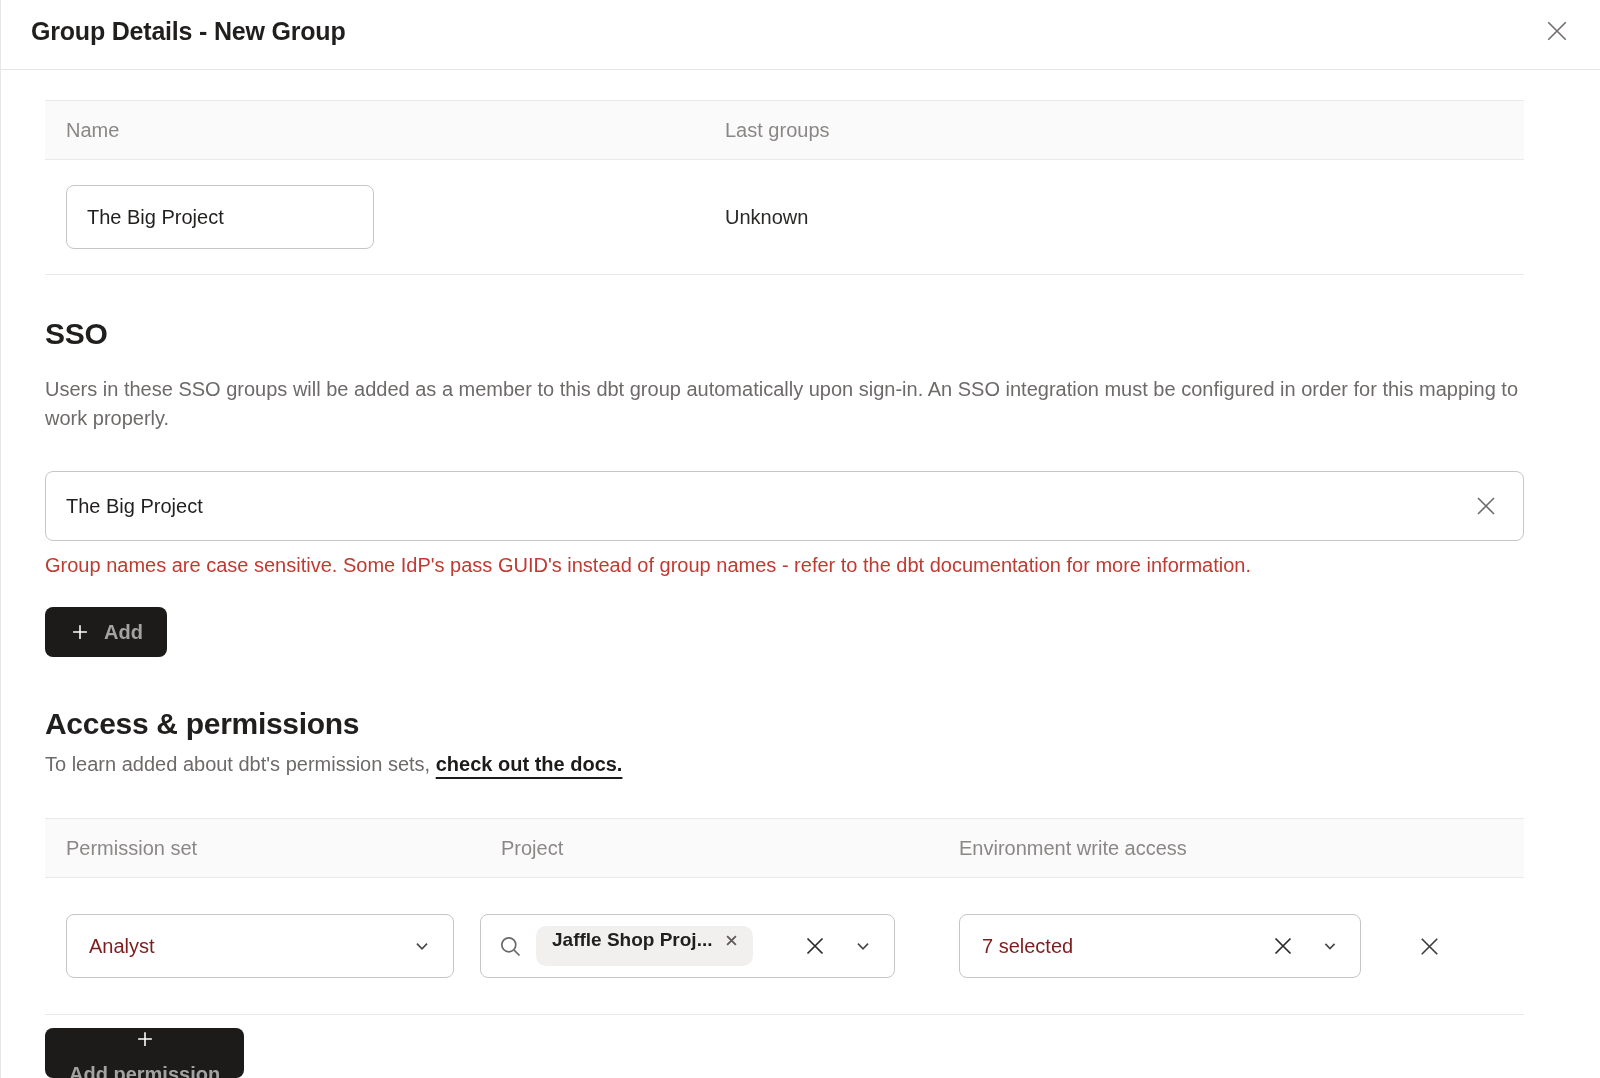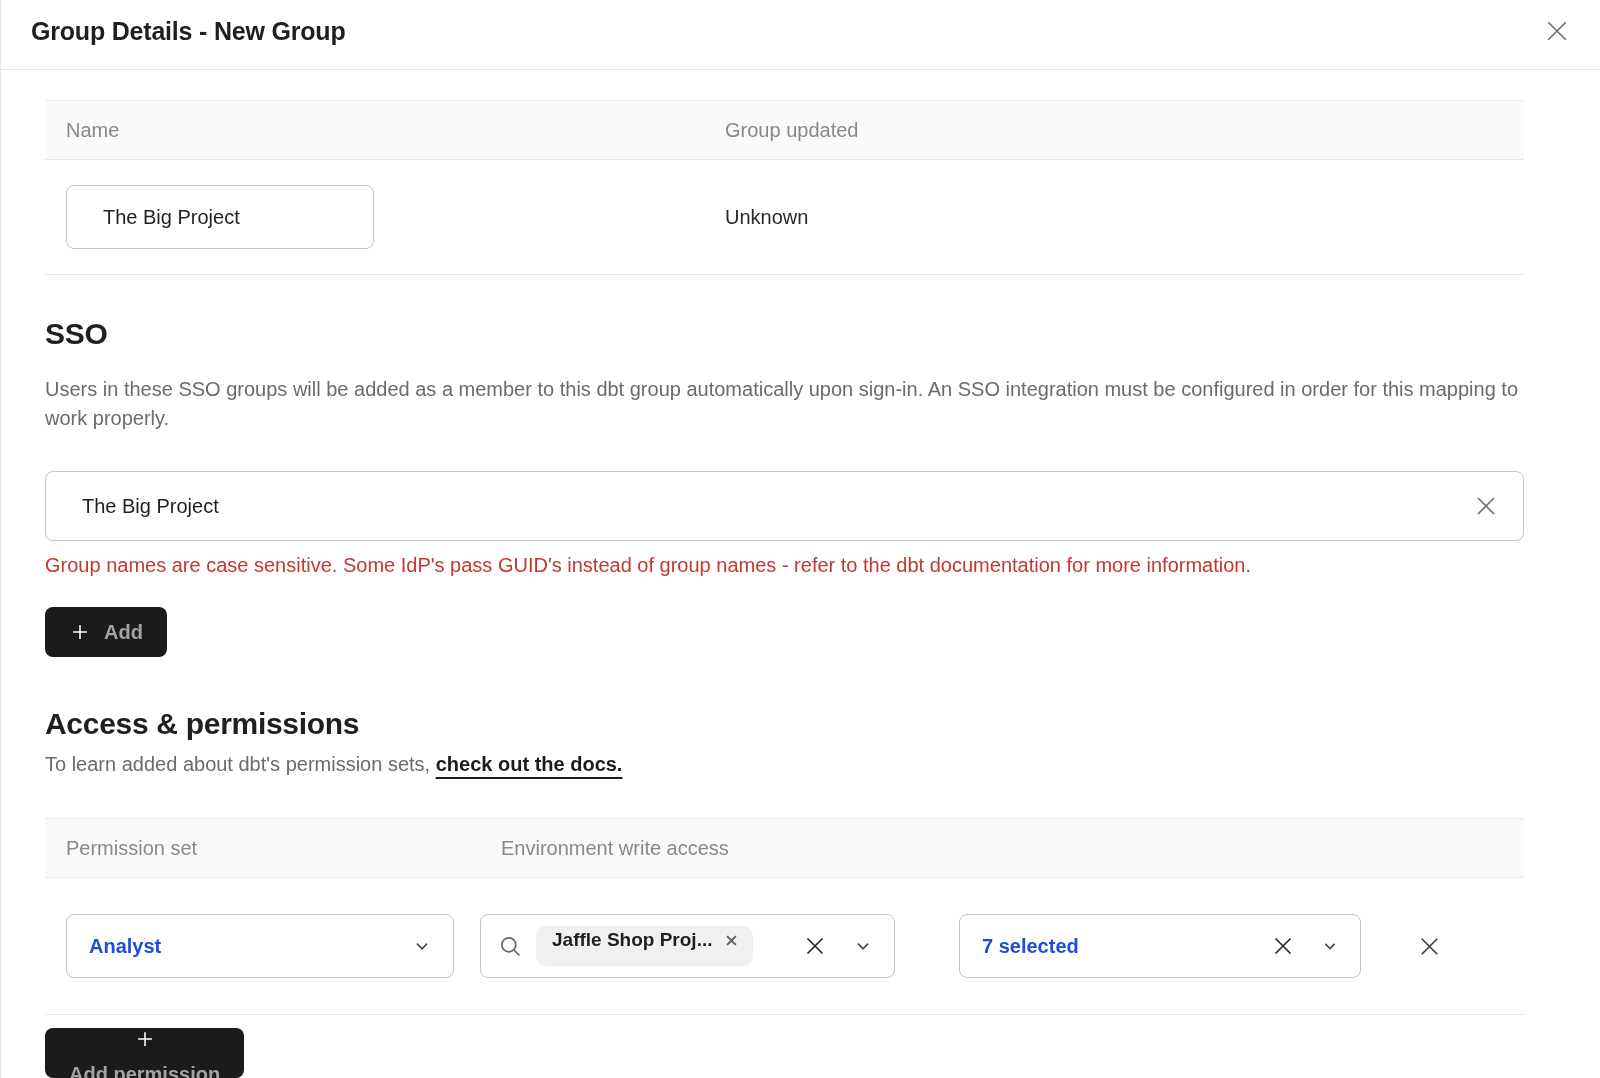--- a/index.html
+++ b/index.html
@@ -22,21 +22,21 @@
     border-bottom:1px solid #ebe9e8; height:60px; align-items:center;
     color:#8b8786; font-size:20px; }
   .tbl-head > div { padding-left:21px; }
   .name-table { margin-top:30px; }
   .name-table .tbl-head { grid-template-columns:659px 1fr; }
   .name-table .tbl-row { display:grid; grid-template-columns:659px 1fr; align-items:center;
     height:115px; border-bottom:1px solid #ebe9e8; }
   .name-table .tbl-row > div { padding-left:21px; }
   .text-input { height:64px; border:1px solid #c9c5c3; border-radius:8px; background:#fff;
     font-family:"Liberation Sans", sans-serif; font-size:20px; font-weight:500; color:#211f1e;
-    padding:0 36px; outline:none; }
+    padding:0 20px; outline:none; }
   .name-input { width:308px; }
   .cell-text { font-size:20px; color:#2b2928; }
 
   
   .section-heading { font-size:30px; font-weight:700; letter-spacing:-0.3px; }
   .section-desc { margin-top:24px; font-size:20px; line-height:29px; color:#6e6a69; }
   .sso-section { margin-top:42px; }
 
   .sso-input-wrap { position:relative; margin-top:38px; }
   .sso-input { width:100%; height:70px; padding-right:70px; font-weight:500; }
@@ -58,21 +58,21 @@
   
   .perm-table { margin-top:42px; }
   .perm-table .tbl-head { grid-template-columns:435px 458px 1fr; }
   .perm-row { display:grid; grid-template-columns:435px 458px 1fr; align-items:center;
     height:137px; border-bottom:1px solid #ebe9e8; }
   .perm-cell { padding-left:21px; display:flex; align-items:center; }
   .perm-cell.no-pad { padding-left:0; }
 
   .select-box { display:flex; align-items:center; height:64px; background:#fff;
     border:1px solid #c9c5c3; border-radius:8px; cursor:pointer; }
-  .select-label { font-size:20px; font-weight:700; color:#1d4ed8; }
+  .select-label { font-size:20px; font-weight:400; color:#7f1d1d; }
   .single-select { width:388px; padding:0 20px 0 22px; justify-content:space-between; }
   .chevron { color:#494645; display:flex; }
 
   .project-select { width:415px; padding:0 20px 0 16px; }
   .search-icon { color:#6b6766; display:flex; margin-right:12px; }
   .tag-pill { display:flex; align-items:center; gap:12px; background:#f2f0ef;
     border-radius:10px; height:40px; padding:0 14px 12px 16px; }
   .tag-label { font-size:19px; font-weight:700; color:#211f1e; white-space:nowrap; }
   .tag-remove { color:#5f5c5b; }
   .spacer { flex:1; }
@@ -96,21 +96,21 @@
         </svg>
       </span>
     </button>
   </div>
 
   <div class="content">
 
     <div class="name-table">
       <div class="tbl-head">
         <div>Name</div>
-        <div>Group updated</div>
+        <div>Last groups</div>
       </div>
       <div class="tbl-row">
         <div>
           <input type="text" class="text-input name-input" value="The Big Project" style="">
         </div>
         <div class="cell-text">Unknown</div>
       </div>
     </div>
 
     <div class="sso-section">
@@ -139,20 +139,21 @@
       </button>
     </div>
 
     <div class="access-section">
       <h2 class="section-heading">Access &amp; permissions</h2>
       <p class="docs-line"><span>To learn added about dbt's permission sets, </span><a class="docs-link">check out the docs.</a></p>
 
       <div class="perm-table">
         <div class="tbl-head">
           <div>Permission set</div>
+          <div>Project</div>
           <div>Environment write access</div>
         </div>
 
         <div class="perm-row">
 
           <div class="perm-cell">
             <div class="select-box single-select">
               <span class="select-label">Analyst</span>
               <span class="chevron">
                 <svg width="22" height="22" viewBox="0 0 24 24" fill="none" stroke="currentColor" stroke-width="1.8">

